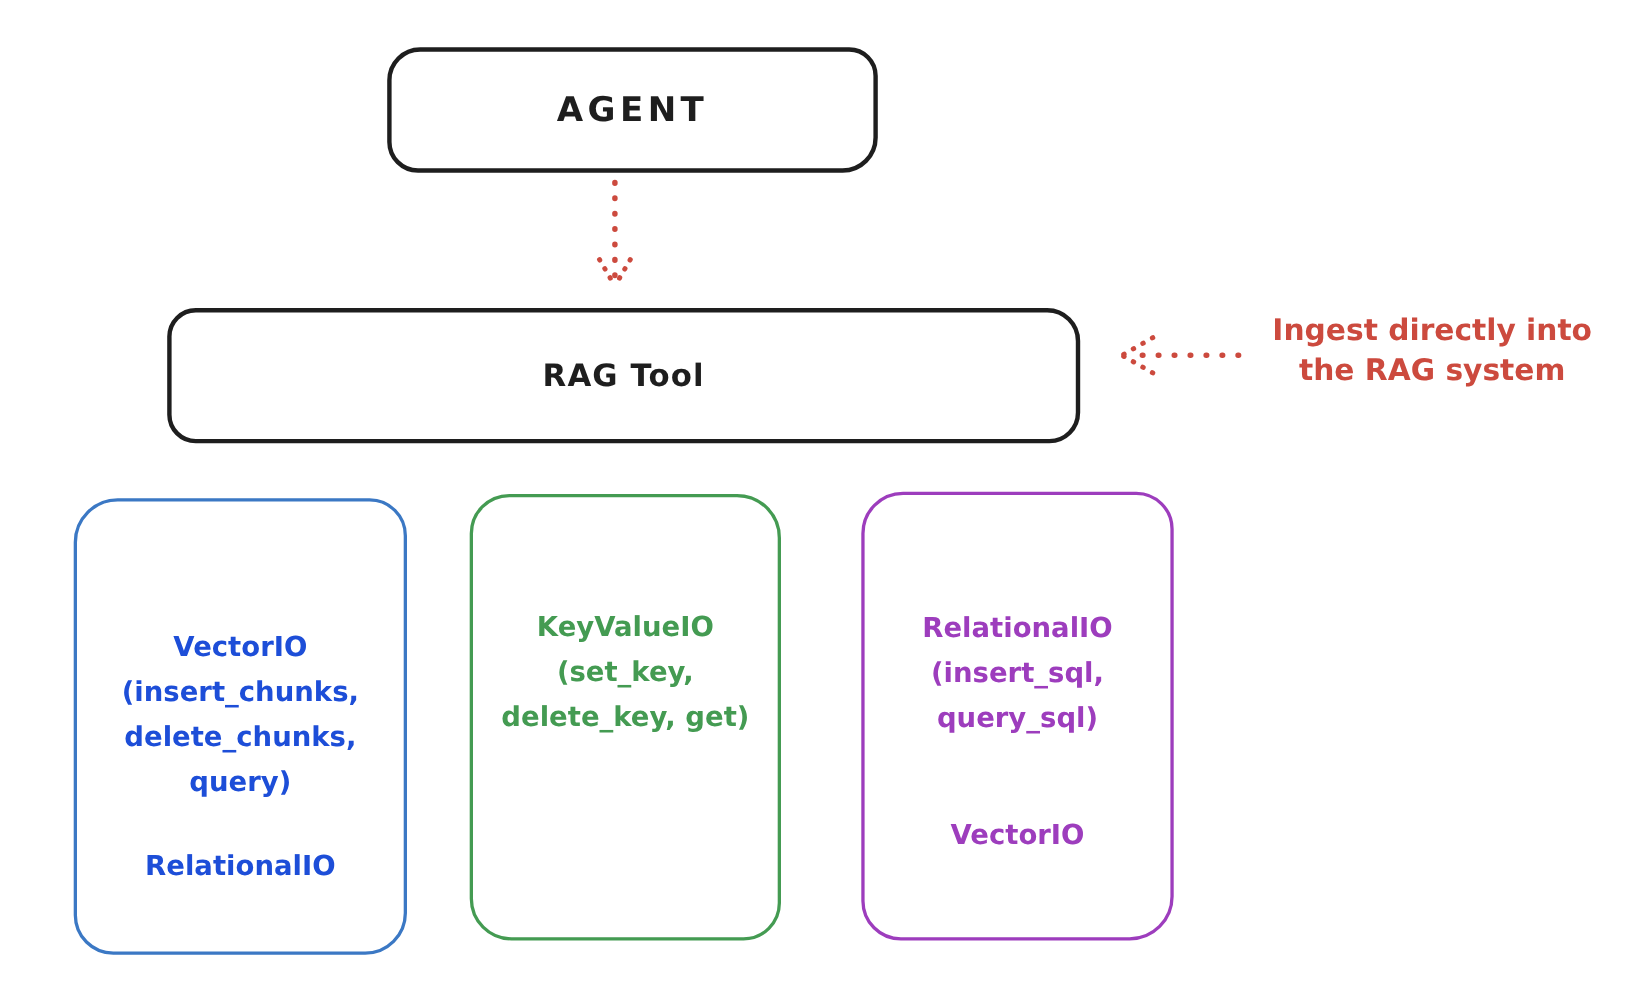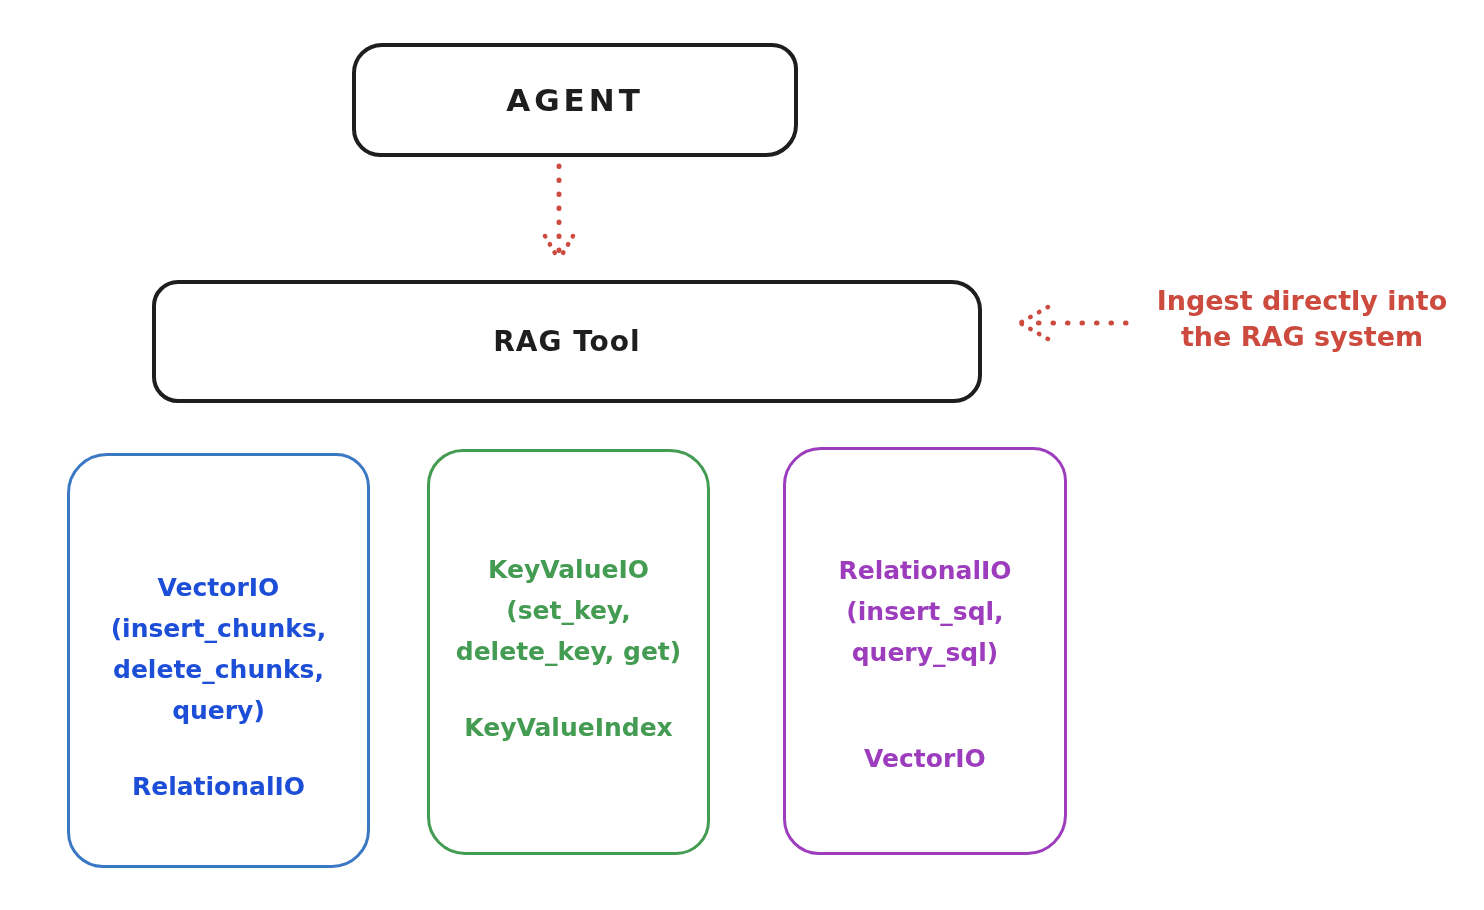--- a/index.html
+++ b/index.html
@@ -133,21 +133,20 @@
 (insert_chunks,
 delete_chunks,
 query)</div>
     <div class="node-index">RelationalIO</div>
   </div>
 
   <div class="node node-green">
     <div class="node-title">KeyValueIO
 (set_key,
 delete_key, get)</div>
-    <div class="node-index">KeyValueIndex</div>
   </div>
 
   <div class="node node-purple">
     <div class="node-title">RelationalIO
 (insert_sql,
 query_sql)</div>
     <div class="node-index">VectorIO</div>
   </div>
 
 </div>

